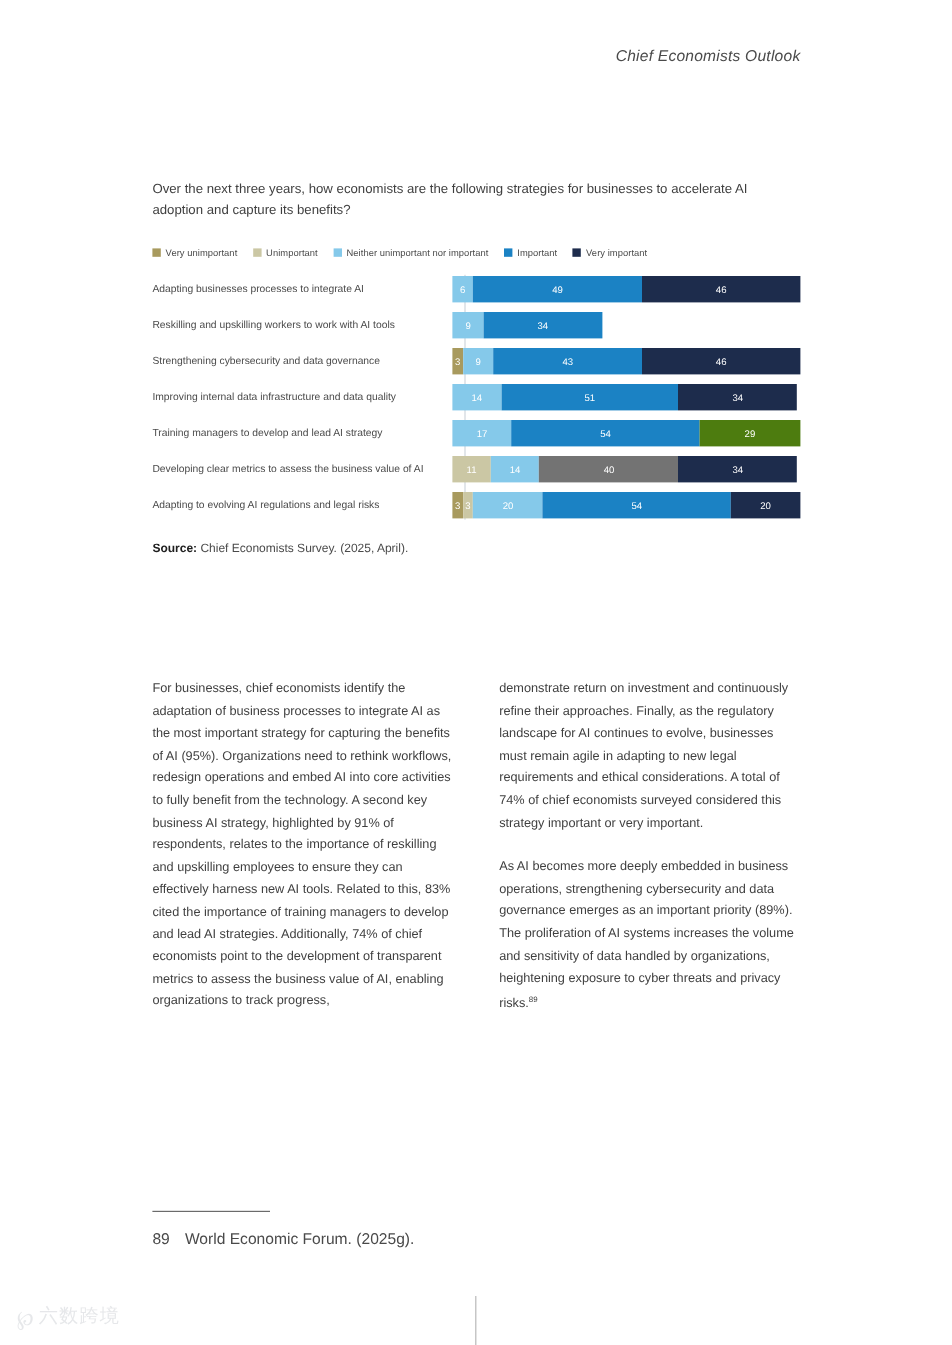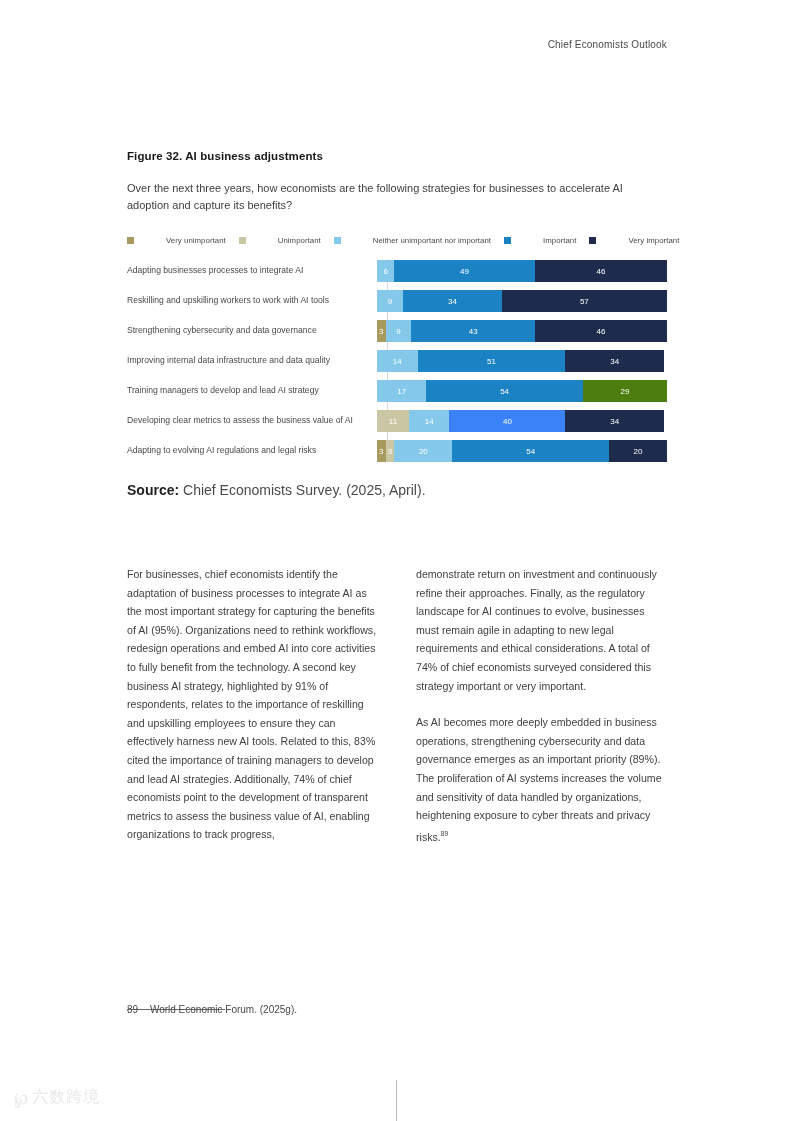--- a/index.html
+++ b/index.html
@@ -14,23 +14,24 @@
     font-family: "Liberation Sans", sans-serif;
     color: #3c3c3c;
     overflow: hidden;
   }
 
   
   .page-header {
     position: absolute;
     top: 39px;
     right: 126px;
-    font-size: 10px;
+    font-size: 13px;
     letter-spacing: .18px;
     color: #4a4a4a;
+    font-style: italic;
   }
 
   
   .figure {
     position: absolute;
     left: 127px;
     top: 150px;
     width: 540px;
   }
   .fig-title {
@@ -53,21 +54,20 @@
     display: flex;
     align-items: center;
     flex-wrap: nowrap;
     margin: 0 0 14px 0;
   }
   .legend-item {
     display: flex;
     align-items: center;
     margin-right: 13px;
     white-space: nowrap;
-    gap: 28px;
   }
   .legend-swatch {
     width: 7px;
     height: 7px;
     margin-right: 4px;
     flex: 0 0 auto;
   }
   .legend-label {
     font-size: 7.8px;
     color: #4a4a4a;
@@ -119,21 +119,21 @@
     background: #cfd6dd;
   }
   .chart-caption {
     font-size: 8.4px;
     color: #4a4a4a;
     text-align: center;
     margin-top: 14px;
     padding-left: 260px;
   }
   .source-line {
-    font-size: 14px;
+    font-size: 10px;
     color: #4a4a4a;
     margin-top: 19px;
   }
   .source-line b { color: #1f1f1f; }
 
   
   .body-cols {
     position: absolute;
     left: 127px;
     top: 565px;
@@ -159,22 +159,22 @@
     position: absolute;
     left: 127px;
     top: 1009px;
     width: 98px;
     height: 1px;
     background: #6b6b6b;
   }
   .footnote {
     position: absolute;
     left: 127px;
-    top: 1004px;
-    font-size: 10px;
+    top: 1025px;
+    font-size: 13px;
     color: #4a4a4a;
   }
   .footnote .fn-num { margin-right: 9px; }
 
   
   .page-number {
     position: absolute;
     left: 388px;
     top: 1122px;
     font-size: 7.6px;
@@ -209,21 +209,20 @@
     color: #d2d5d9;
     letter-spacing: 1px;
   }
 </style>
 </head>
 <body>
 
 <div class="page-header">Chief Economists Outlook</div>
 
 <div class="figure">
-  <div class="fig-title">Figure 32. AI business adjustments</div>
   <div class="fig-question">Over the next three years, how economists are the following strategies for businesses to accelerate AI adoption and capture its benefits?</div>
 
   <div class="legend" id="legend">
       <div class="legend-item">
         <span class="legend-swatch" style="background: rgb(168, 154, 94);"></span>
         <span class="legend-label">Very unimportant</span>
       </div>
       <div class="legend-item">
         <span class="legend-swatch" style="background: rgb(203, 199, 164);"></span>
         <span class="legend-label">Unimportant</span>
@@ -251,21 +250,20 @@
             <div class="seg" style="background: rgb(133, 201, 234); width: 6%;">6</div>
             <div class="seg" style="background: rgb(27, 130, 196); width: 49%;">49</div>
             <div class="seg" style="background: rgb(29, 44, 76); width: 46%;">46</div>
           </div>
         </div>
         <div class="chart-row">
           <div class="row-label">Reskilling and upskilling workers to work with AI tools</div>
           <div class="row-bar">
             <div class="seg" style="background: rgb(133, 201, 234); width: 9%;">9</div>
             <div class="seg" style="background: rgb(27, 130, 196); width: 34%;">34</div>
-            <div class="seg" style="background: rgb(29, 44, 76); width: 57%;">57</div>
           </div>
         </div>
         <div class="chart-row">
           <div class="row-label">Strengthening cybersecurity and data governance</div>
           <div class="row-bar">
             <div class="seg" style="background: rgb(168, 154, 94); width: 3%;">3</div>
             <div class="seg" style="background: rgb(133, 201, 234); width: 9%;">9</div>
             <div class="seg" style="background: rgb(27, 130, 196); width: 43%;">43</div>
             <div class="seg" style="background: rgb(29, 44, 76); width: 46%;">46</div>
           </div>
@@ -284,21 +282,21 @@
             <div class="seg" style="background: rgb(133, 201, 234); width: 17%;">17</div>
             <div class="seg" style="background: rgb(27, 130, 196); width: 54%;">54</div>
             <div class="seg" style="background: #4d7c0f; width: 29%;">29</div>
           </div>
         </div>
         <div class="chart-row">
           <div class="row-label">Developing clear metrics to assess the business value of AI</div>
           <div class="row-bar">
             <div class="seg" style="background: rgb(203, 199, 164); width: 11%;">11</div>
             <div class="seg" style="background: rgb(133, 201, 234); width: 14%;">14</div>
-            <div class="seg" style="background: #3b82f6; width: 40%;">40</div>
+            <div class="seg" style="background: #737373; width: 40%;">40</div>
             <div class="seg" style="background: rgb(29, 44, 76); width: 34%;">34</div>
           </div>
         </div>
         <div class="chart-row">
           <div class="row-label">Adapting to evolving AI regulations and legal risks</div>
           <div class="row-bar">
             <div class="seg" style="background: rgb(168, 154, 94); width: 3%;">3</div>
             <div class="seg" style="background: rgb(203, 199, 164); width: 3%;">3</div>
             <div class="seg" style="background: rgb(133, 201, 234); width: 20%;">20</div>
             <div class="seg" style="background: rgb(27, 130, 196); width: 54%;">54</div>

